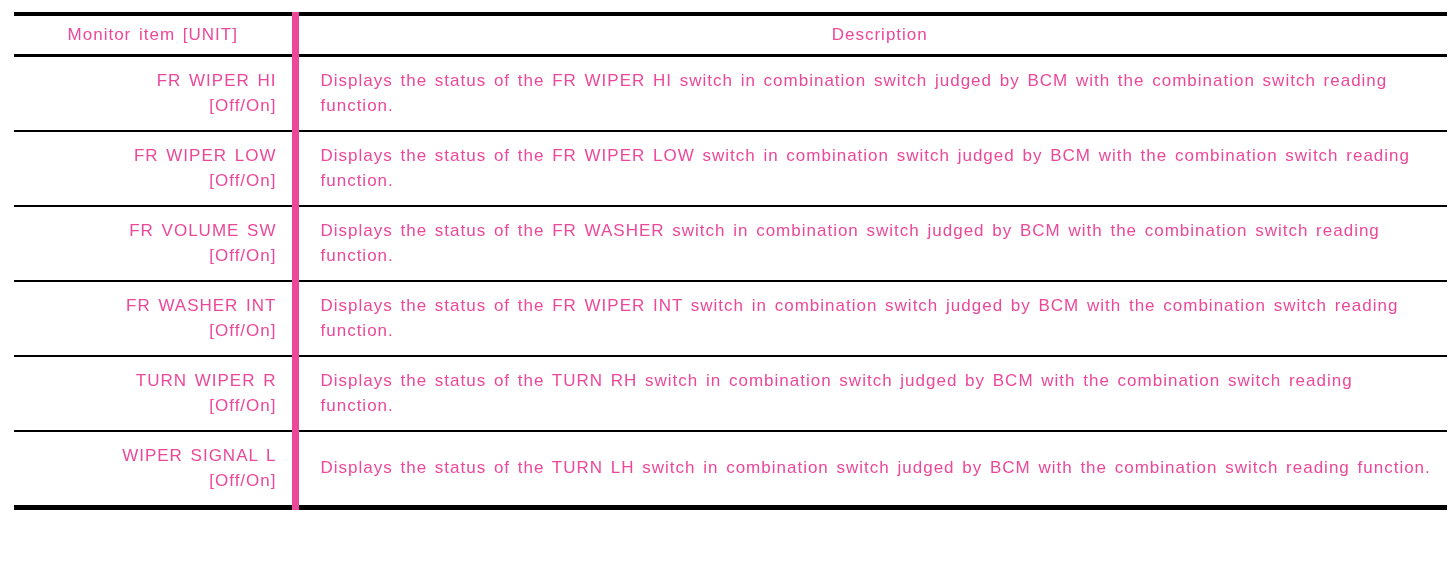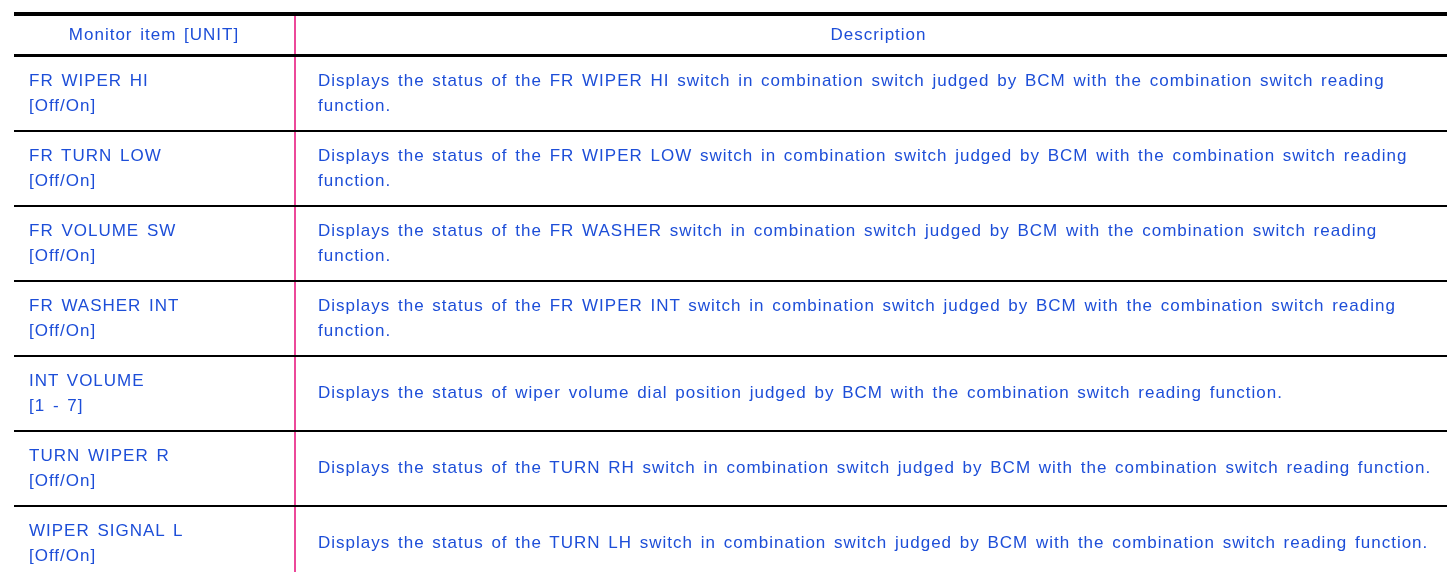--- a/index.html
+++ b/index.html
@@ -6,21 +6,21 @@
     margin: 0;
     padding: 0;
     background: #ffffff;
   }
   .page {
     position: relative;
     width: 1456px;
     height: 572px;
     background: #ffffff;
     font-family: "Liberation Sans", sans-serif;
-    color: #1d4ed8;
+    color: #ec4899;
     overflow: hidden;
     border-radius: 32px;
   }
   table.monitor-table {
     position: absolute;
     left: 14px;
     top: 12px;
     width: 1433px;
     border-collapse: collapse;
     table-layout: fixed;
@@ -44,22 +44,22 @@
     font-size: 17px;
     letter-spacing: 1px;
     word-spacing: 2px;
     line-height: 1.45;
     vertical-align: middle;
     height: 69px;
     border-bottom: 2px solid #000;
     padding: 2px 15px;
   }
   tbody tr:last-child td { border-bottom: none; }
-  .cell-desc, th.th-desc { border-left: 2px solid #ec4899; padding-left: 22px; }
-  .item-line { display: block; }
+  .cell-desc, th.th-desc { border-left: 7px solid #ec4899; padding-left: 22px; }
+  .item-line { display: block; text-align: right; }
 </style>
 </head>
 <body>
 
 <div class="page">
   <table class="monitor-table">
     <colgroup>
       <col class="c-item">
       <col class="c-desc">
     </colgroup>
@@ -75,21 +75,21 @@
         <span class="item-line">FR WIPER HI</span>
         <span class="item-line">[Off/On]</span>
       </td>
       <td class="cell-desc">
         <span>Displays the status of the FR WIPER HI switch in combination switch judged by BCM with the combination switch reading function.</span>
       </td>
     </tr>
 
     <tr>
       <td class="cell-item">
-        <span class="item-line">FR TURN LOW</span>
+        <span class="item-line">FR WIPER LOW</span>
         <span class="item-line">[Off/On]</span>
       </td>
       <td class="cell-desc">
         <span>Displays the status of the FR WIPER LOW switch in combination switch judged by BCM with the combination switch reading function.</span>
       </td>
     </tr>
 
     <tr>
       <td class="cell-item">
         <span class="item-line">FR VOLUME SW</span>
@@ -103,29 +103,20 @@
     <tr>
       <td class="cell-item">
         <span class="item-line">FR WASHER INT</span>
         <span class="item-line">[Off/On]</span>
       </td>
       <td class="cell-desc">
         <span>Displays the status of the FR WIPER INT switch in combination switch judged by BCM with the combination switch reading function.</span>
       </td>
     </tr>
 
-    <tr>
-      <td class="cell-item">
-        <span class="item-line">INT VOLUME</span>
-        <span class="item-line">[1 - 7]</span>
-      </td>
-      <td class="cell-desc">
-        <span>Displays the status of wiper volume dial position judged by BCM with the combination switch reading function.</span>
-      </td>
-    </tr>
 
     <tr>
       <td class="cell-item">
         <span class="item-line">TURN WIPER R</span>
         <span class="item-line">[Off/On]</span>
       </td>
       <td class="cell-desc">
         <span>Displays the status of the TURN RH switch in combination switch judged by BCM with the combination switch reading function.</span>
       </td>
     </tr>

